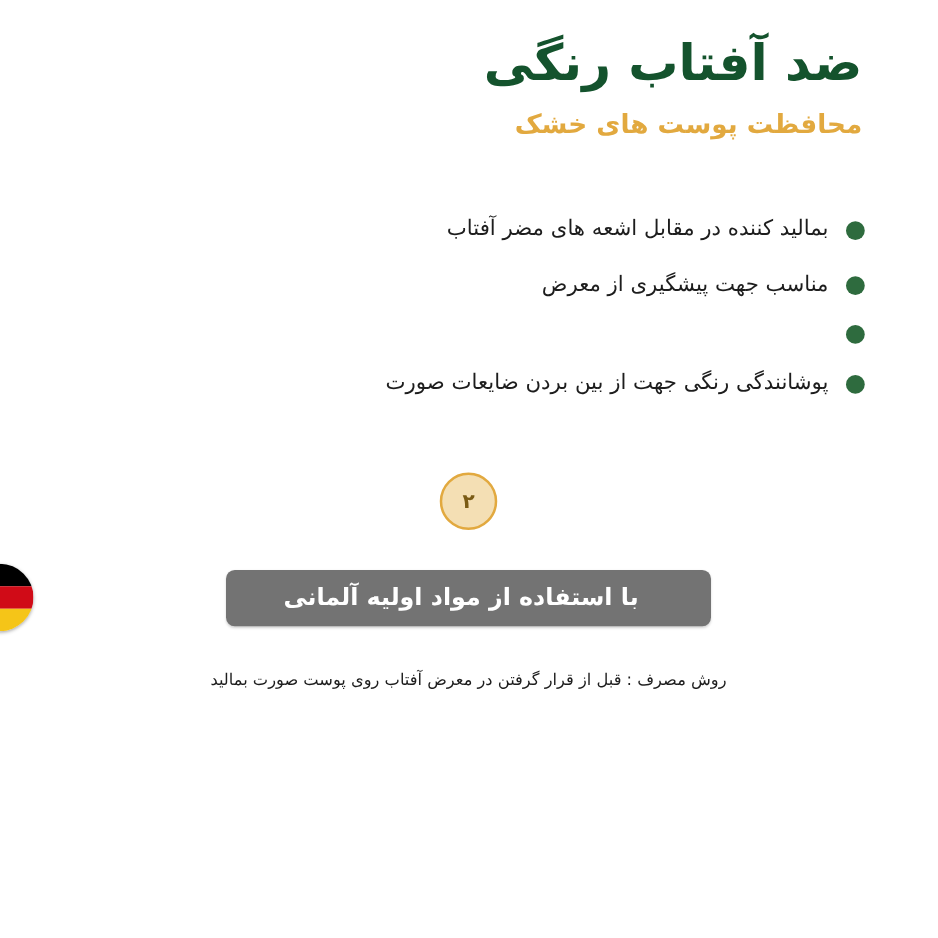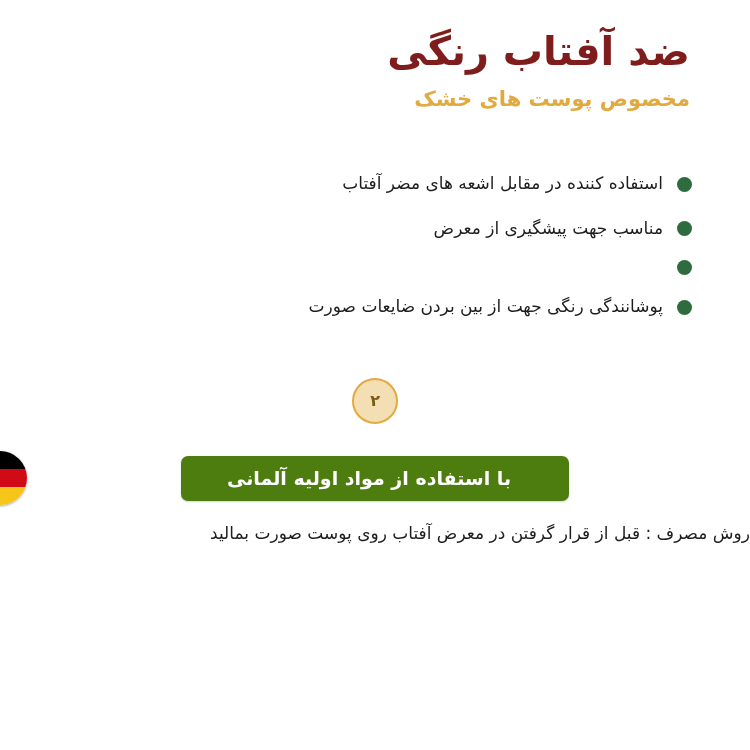--- a/index.html
+++ b/index.html
@@ -130,61 +130,62 @@
   .flag .stripe {
     width: 100%;
     height: 33.34%;
   }
   .flag .s1 { background: #000000; }
   .flag .s2 { background: #d00b17; }
   .flag .s3 { background: #f5c518; }
 
   
   .usage {
-    margin-top: 22px;
-    font-size: 17px;
+    margin-top: 36px;
+    text-align: center;
+    font-size: 13px;
     color: #1d1d1d;
     direction: rtl;
     letter-spacing: 0px;
   }
 </style>
 </head>
 <body>
 
 <div class="page">
 
   <div class="header">
-    <h1 class="title" style="color: #7f1d1d;">ضد آفتاب رنگی</h1>
-    <div class="subtitle" style="color: rgb(226, 169, 63);">مخصوص پوست های خشک</div>
+    <h1 class="title" style="color: #14532d;">ضد آفتاب رنگی</h1>
+    <div class="subtitle" style="color: rgb(226, 169, 63);">محافظت پوست های خشک</div>
   </div>
 
   <ul class="features">
     <li class="feature-row">
       <span class="bullet" style="background: rgb(46, 107, 62);"></span>
-      <span class="feature-text">استفاده کننده در مقابل اشعه های مضر آفتاب</span>
+      <span class="feature-text">بمالید کننده در مقابل اشعه های مضر آفتاب</span>
     </li>
     <li class="feature-row">
       <span class="bullet" style="background: rgb(46, 107, 62);"></span>
       <span class="feature-text">مناسب جهت پیشگیری از معرض</span>
     </li>
     <li class="feature-row">
       <span class="bullet" style="background: rgb(46, 107, 62);"></span>
     </li>
     <li class="feature-row">
       <span class="bullet" style="background: rgb(46, 107, 62);"></span>
       <span class="feature-text">پوشانندگی رنگی جهت از بین بردن ضایعات صورت</span>
     </li>
   </ul>
 
   <div class="step-wrap">
     <div class="step-badge" style="border-color: rgb(226, 169, 63); background: rgb(244, 223, 180);">۲</div>
   </div>
 
   <div class="banner-wrap">
-    <div class="banner" style="background: #4d7c0f; color: rgb(255, 255, 255);">با استفاده از مواد اولیه آلمانی</div>
+    <div class="banner" style="background: #737373; color: rgb(255, 255, 255);">با استفاده از مواد اولیه آلمانی</div>
     <div class="flag">
       <div class="stripe s1"></div>
       <div class="stripe s2"></div>
       <div class="stripe s3"></div>
     </div>
   </div>
 
   <div class="usage">روش مصرف : قبل از قرار گرفتن در معرض آفتاب روی پوست صورت بمالید</div>
 
 </div>

